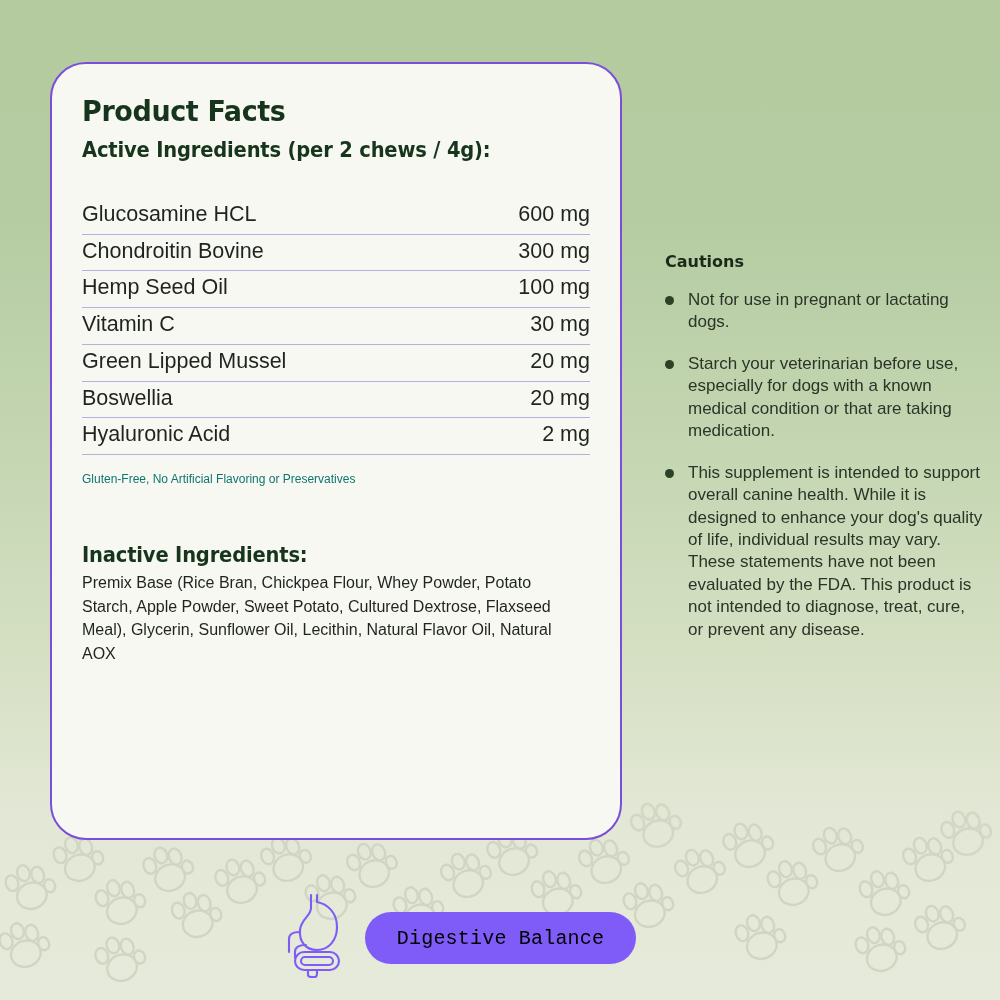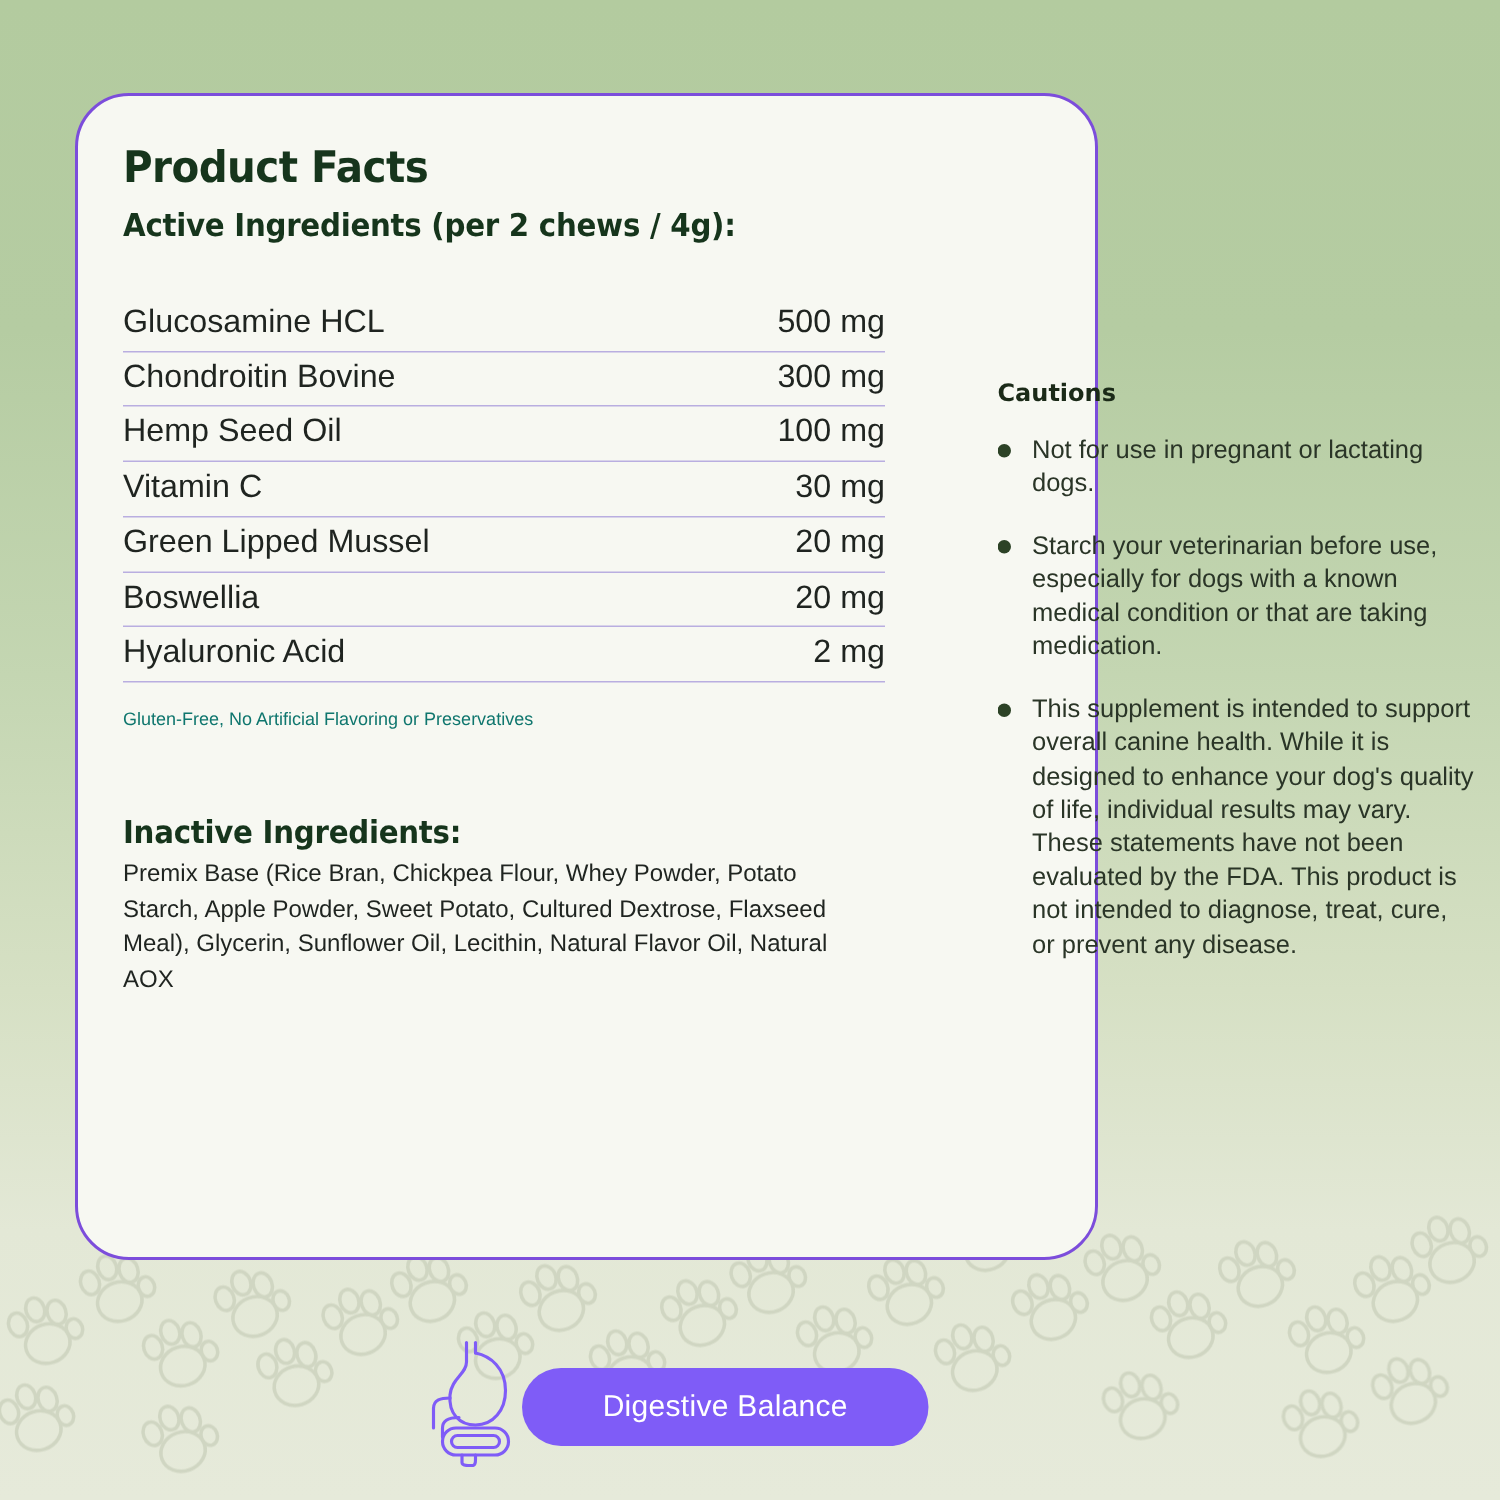--- a/index.html
+++ b/index.html
@@ -36,21 +36,21 @@
     width: 1000px;
     height: 1000px;
     pointer-events: none;
   }
 
   
   #card {
     position: absolute;
     left: 50px;
     top: 62px;
-    width: 682px;
+    width: 572px;
     height: 778px;
     box-sizing: border-box;
     background: #f7f8f2;
     border: 2.5px solid #7c4ddb;
     border-radius: 36px;
     padding: 30px 20px 0 30px;
   }
 
   .h-title {
     font-family: "DejaVu Sans", sans-serif;
@@ -155,29 +155,29 @@
     width: 1000px;
     height: 78px;
   }
   #gut-icon {
     position: absolute;
     left: 281px;
     top: -8px;
   }
   #pill-button {
     position: absolute;
-    left: 348px;
+    left: 365px;
     top: 12px;
     width: 271px;
     height: 52px;
     background: #7f5cf7;
     border-radius: 26px;
     border: none;
-    color: #ffffff;
-    font-family: Liberation Sans, sans-serif;
+    color: #000000;
+    font-family: Liberation Mono, monospace;
     font-size: 20px;
     letter-spacing: 0.2px;
     cursor: pointer;
     display: flex;
     align-items: center;
     justify-content: center;
   }
 </style>
 </head>
 <body>
@@ -229,21 +229,21 @@
   <div id="card">
 
     <div class="h-title">Product Facts</div>
 
     <div class="h-sub">Active Ingredients (per 2 chews / 4g):</div>
 
     <table id="ing-table">
       <tbody>
         <tr>
           <td>Glucosamine HCL</td>
-          <td class="amt">500 mg</td>
+          <td class="amt">600 mg</td>
         </tr>
         <tr>
           <td>Chondroitin Bovine</td>
           <td class="amt">300 mg</td>
         </tr>
         <tr>
           <td>Hemp Seed Oil</td>
           <td class="amt">100 mg</td>
         </tr>
         <tr>

